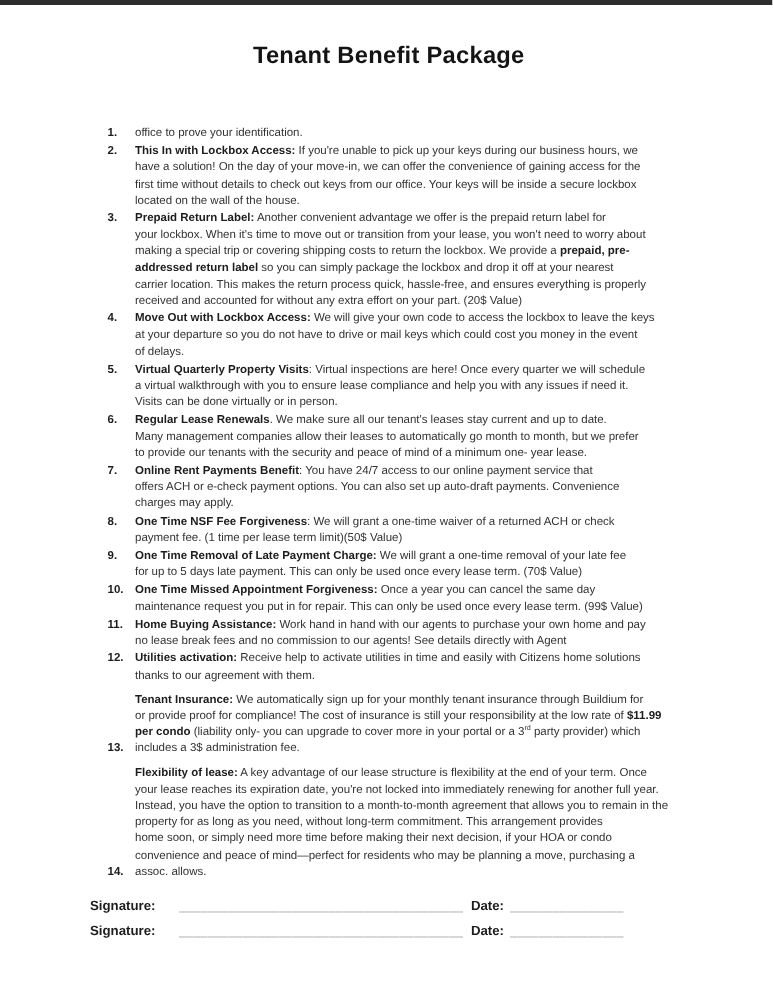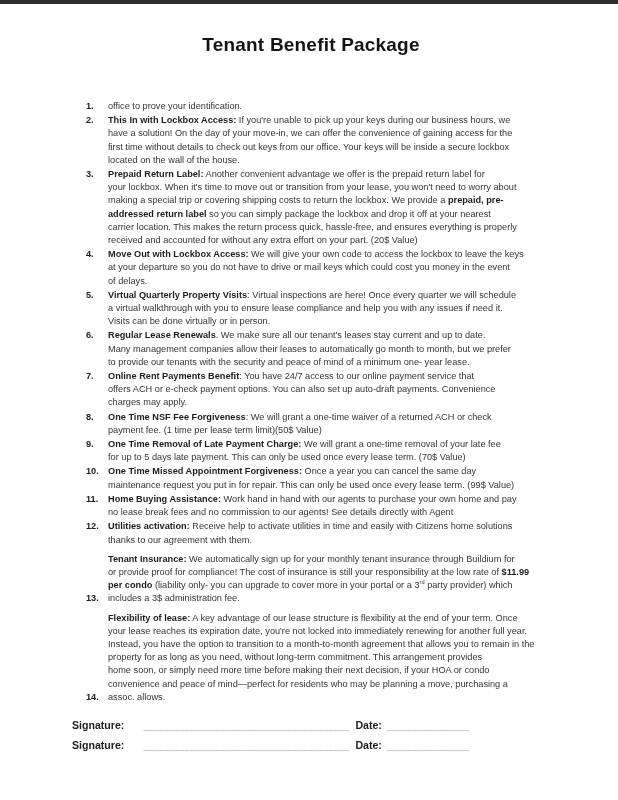--- a/index.html
+++ b/index.html
@@ -67,21 +67,20 @@
   .date-label{
     font-weight:bold;
     color:#1d1d1d;
     margin:0 5px 0 6px;
   }
   .rule{
     color:#9b9b9b;
     font-size:9.5px;
     letter-spacing:.4px;
     white-space:nowrap;
-    font-family:Liberation Serif, serif;
   }
 </style>
 </head>
 <body>
 
 <div class="topbar"></div>
 
 <h1 class="title">Tenant Benefit Package</h1>
 
 <div class="list">

